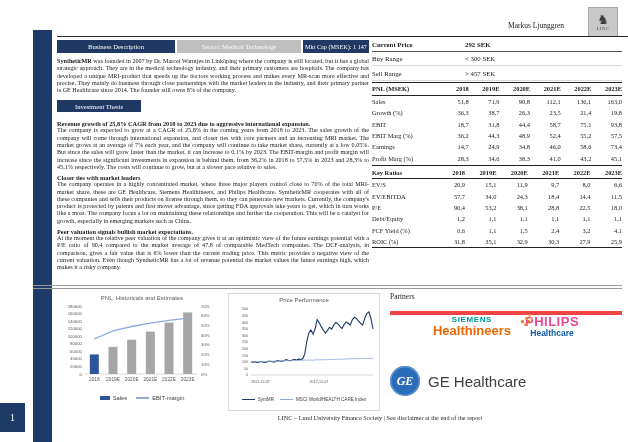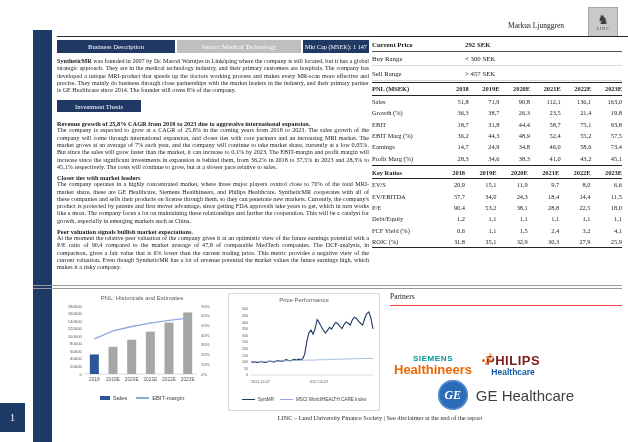--- a/index.html
+++ b/index.html
@@ -52,31 +52,31 @@
               font-family:"Liberation Sans",sans-serif;font-size:5.8px;color:#404040;margin-top:1px;}
   .leg-item{display:flex;align-items:center;gap:3px;}
   .leg-swatch{width:10px;height:4px;background:#2e5597;}
   .leg-line{width:13px;height:1.5px;background:#8eaadb;}
   .leg-line.navy{background:#1f3864;}
   .price-chart{position:absolute;left:228px;top:293px;width:152px;height:118px;
                border:1px solid #d9d9d9;background:#fff;box-sizing:border-box;}
   .price-chart .legend-row{font-size:4.6px;gap:6px;}
   
   .partners{position:absolute;left:390px;top:292px;width:232px;}
-  .partners-title{font-size:7.5px;color:#222;border-bottom:1px solid #ef4444;padding-bottom:4px;}
-  .logo-row{display:flex;justify-content:flex-start;align-items:center;padding:0 4px;margin-top:48px;}
+  .partners-title{font-size:7.5px;color:#222;border-bottom:4px solid #ef4444;padding-bottom:10px;}
+  .logo-row{display:flex;justify-content:center;align-items:center;padding:0 4px;}
   .siemens{text-align:center;position:relative;padding-right:14px;}
   .siemens .l1{color:#009999;font-family:"Liberation Sans",sans-serif;font-weight:bold;font-size:8px;letter-spacing:.6px;}
   .siemens .l2{color:#ec6602;font-family:"Liberation Sans",sans-serif;font-weight:bold;font-size:13px;margin-top:-1px;}
   .sh-dots{position:absolute;right:1px;top:5px;width:3px;height:3px;border-radius:50%;background:#ec6602;
            box-shadow:4px -3px 0 #f08a3c,7px -6px 0 #f6b27e,3px 3px 0 #f08a3c,6px 0 0 #ec6602,9px -3px 0 #f6b27e;}
   .philips{text-align:center;}
-  .philips .l1{color:#7f1d1d;font-family:"Liberation Sans",sans-serif;font-weight:bold;font-size:13px;letter-spacing:.5px;line-height:12px;}
+  .philips .l1{color:#ec4899;font-family:"Liberation Sans",sans-serif;font-weight:bold;font-size:13px;letter-spacing:.5px;line-height:12px;}
   .philips .l2{color:#0f5ba8;font-family:"Liberation Sans",sans-serif;font-weight:bold;font-size:8.5px;}
-  .ge-row{display:flex;align-items:center;justify-content:center;gap:8px;margin-top:3px;}
+  .ge-row{display:flex;align-items:center;gap:8px;margin-top:28px;}
   .ge-circle{width:30px;height:30px;border-radius:50%;background:#2b6cb8;color:#fff;display:flex;
              align-items:center;justify-content:center;font-family:"Liberation Serif",serif;
              font-style:italic;font-weight:bold;font-size:12px;box-shadow:inset 0 0 0 1.5px #5b93d4;}
   .ge-text{color:#404040;font-family:"Liberation Sans",sans-serif;font-size:15px;}
   
   .footer{position:absolute;left:215px;top:414px;width:330px;text-align:center;font-size:6.3px;color:#2a2a2a;}
 </style>
 </head>
 <body>
 

